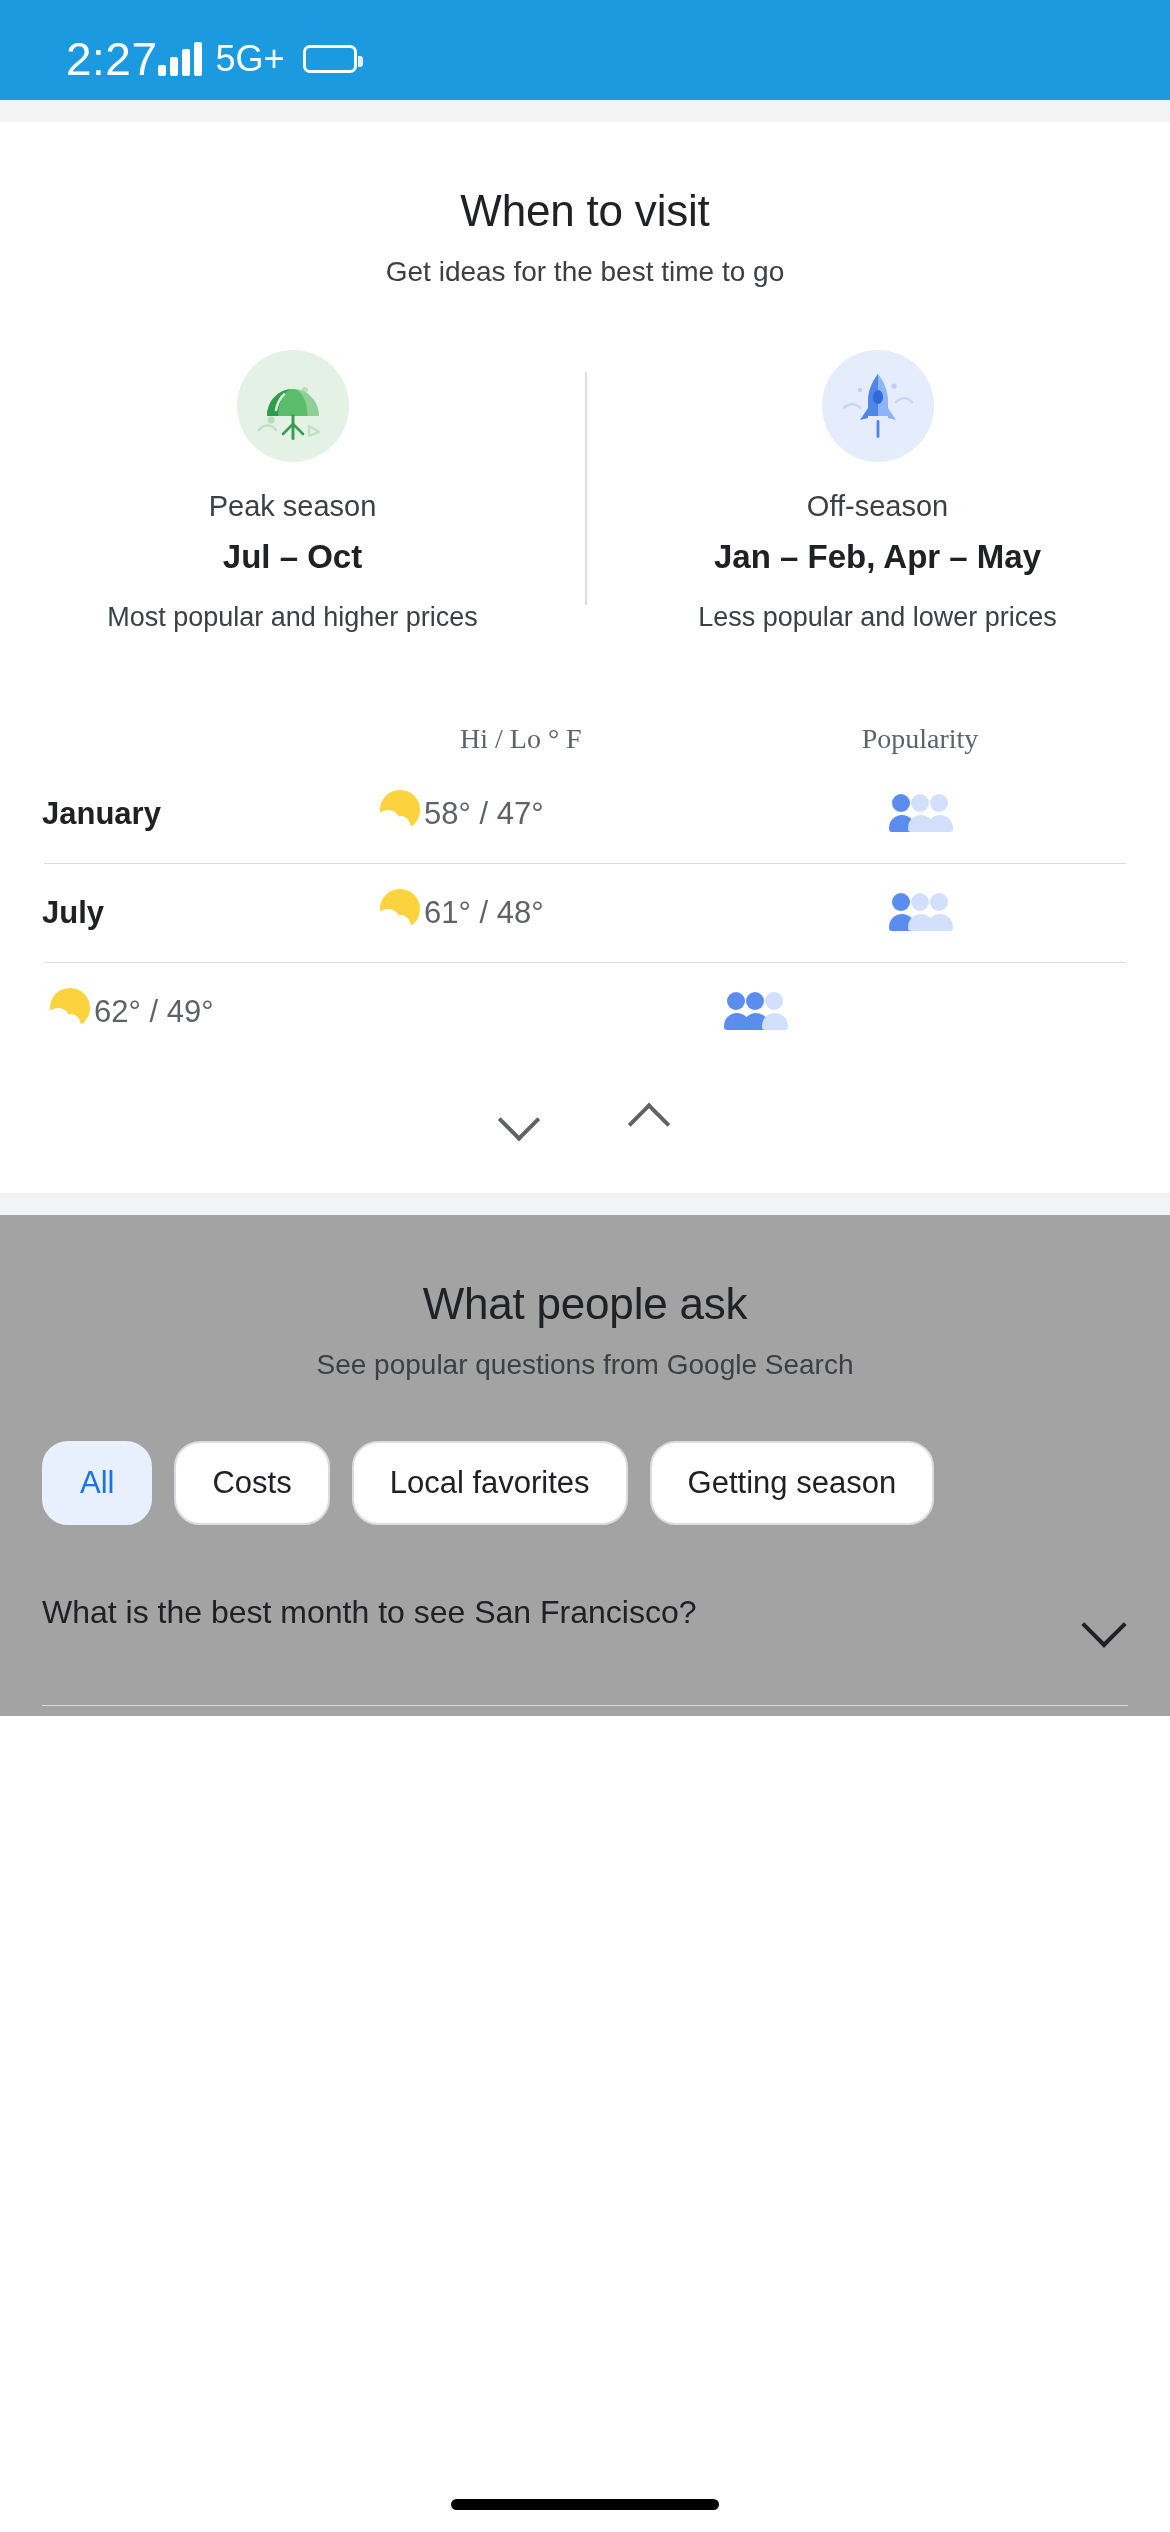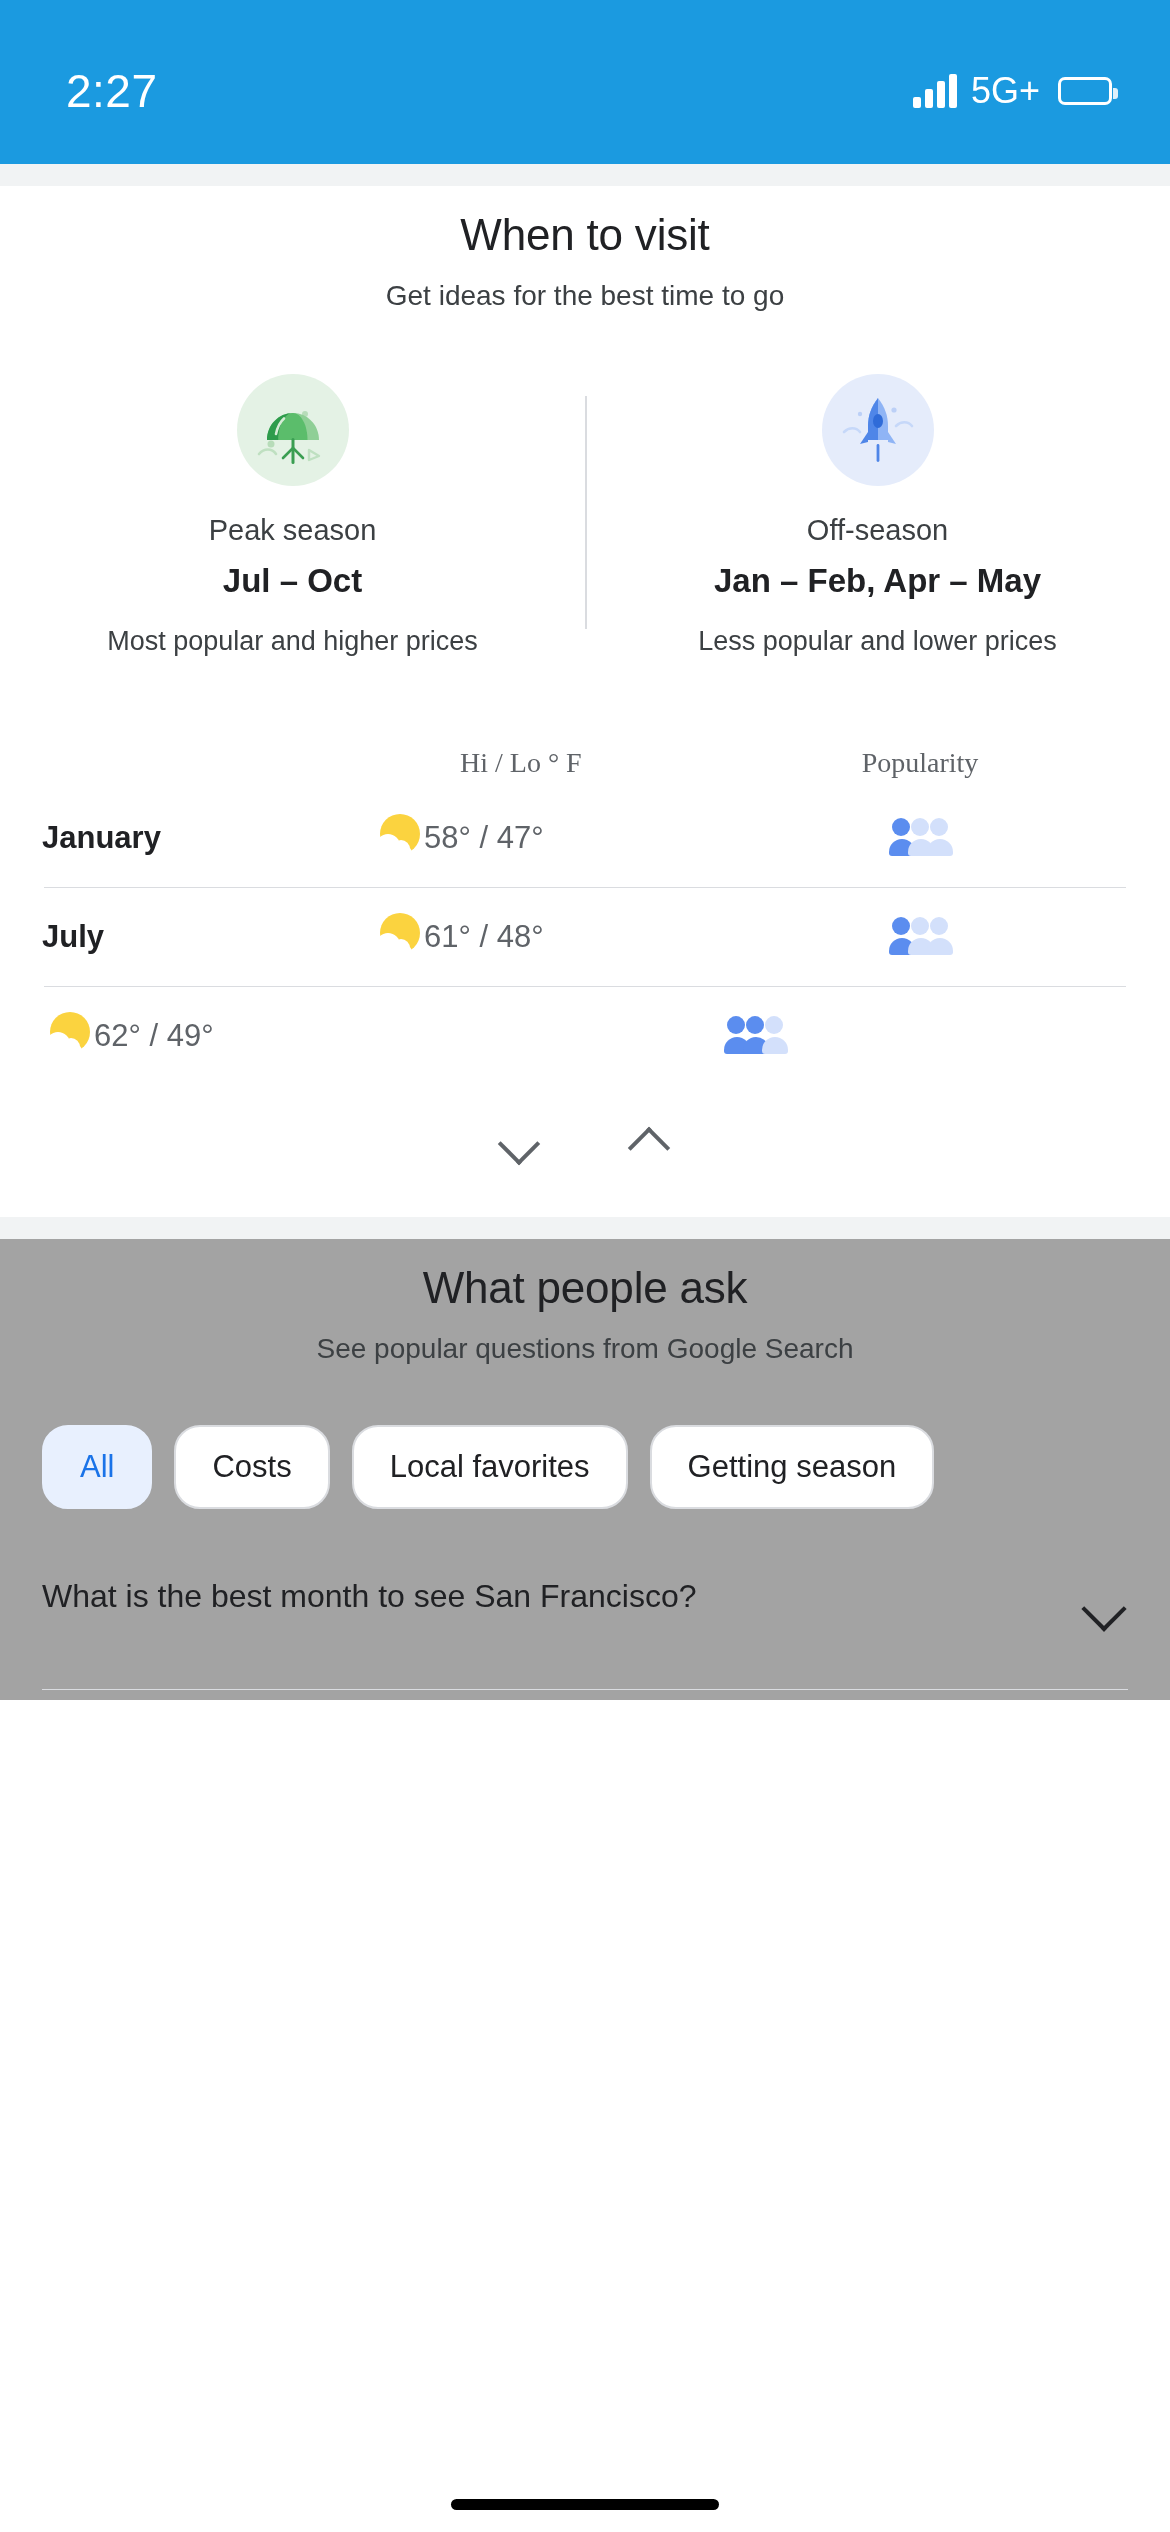--- a/index.html
+++ b/index.html
@@ -5,22 +5,22 @@
   * { box-sizing: border-box; margin: 0; padding: 0; }
   html, body {
     width: 1170px; height: 2532px;
     font-family: "Liberation Sans", sans-serif;
     background: #ffffff;
     overflow: hidden;
   }
 
   
   .statusbar {
-    height: 164px; background: #1b9ae0;
-    display: flex; align-items: center; justify-content: space-between;
+    height: 100px; background: #1b9ae0;
+    display: flex; align-items: center; 
     padding: 0 58px 0 66px; position: relative;
   }
   .status-time {
     color: #ffffff; font-size: 46px; font-weight: 500; letter-spacing: 0.5px;
     margin-top: 18px;
   }
   .status-right {
     display: flex; align-items: center; gap: 10px; margin-top: 18px;
   }
   .signal { display: flex; align-items: flex-end; gap: 4px; height: 34px; }
@@ -40,21 +40,21 @@
     opacity: .85;
   }
   .battery .lvl { height: 100%; width: 42%; background: #ffffff; border-radius: 3px; }
 
   .gray-strip { height: 22px; background: #f1f3f4; }
 
   
   .card { background: #ffffff; padding: 0 0 26px 0; }
   .section-title {
     text-align: center; font-size: 44px; color: #202124; font-weight: 400;
-    padding-top: 24px; letter-spacing: -0.2px;
+    padding-top: 64px; letter-spacing: -0.2px;
   }
   .section-sub {
     text-align: center; font-size: 28px; color: #3c4043; font-weight: 400;
     padding-top: 20px;
   }
 
   .seasons {
     display: flex; margin-top: 62px; position: relative;
   }
   .season { flex: 1; text-align: center; padding: 0 36px; }

